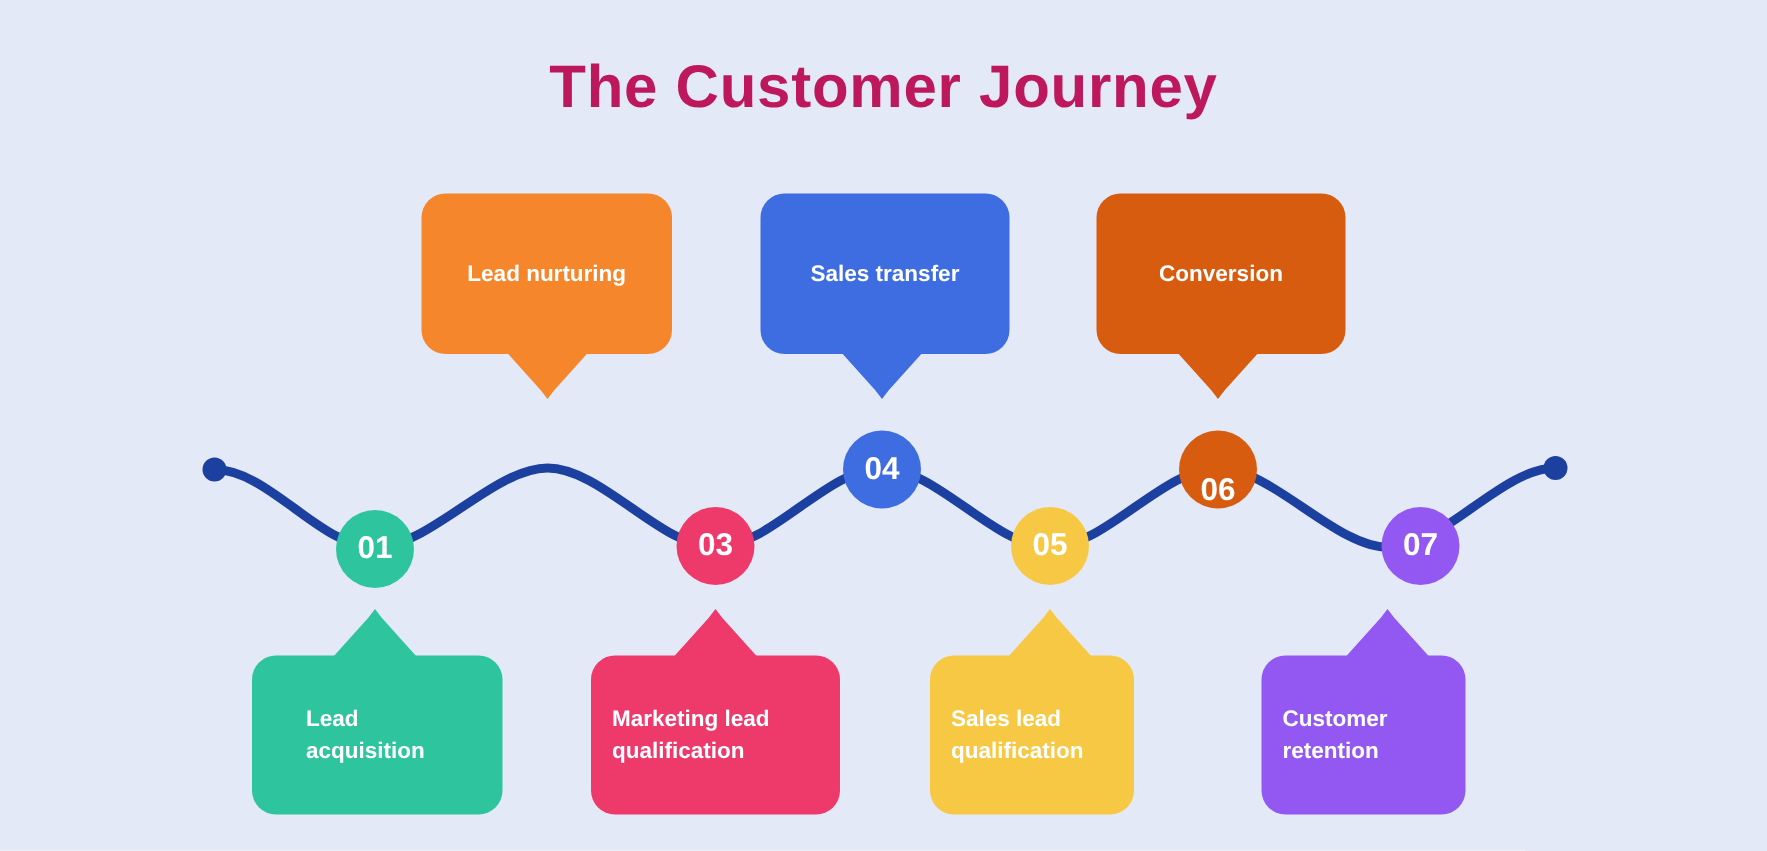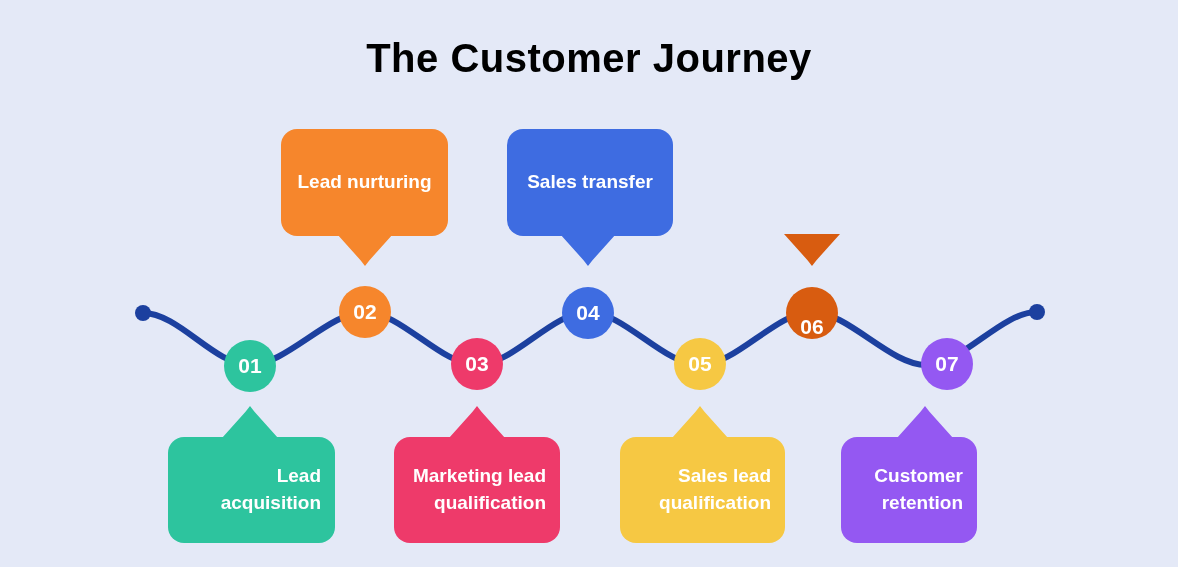--- a/index.html
+++ b/index.html
@@ -31,23 +31,23 @@
     z-index: 1;
   }
 
   .bubble {
     position: absolute;
     z-index: 2;
     border-radius: 16px;
     display: flex;
     align-items: center;
     justify-content: center;
-    text-align: right;
+    text-align: left;
     color: #ffffff;
-    font-size: 19px;
+    font-size: 15px;
     font-weight: 600;
     line-height: 1.4;
     padding: 8px 14px;
   }
 
   .tail {
     position: absolute;
     z-index: 2;
     width: 56px;
     height: 32px;
@@ -75,40 +75,40 @@
   .bubble-4 { left: 507px; top: 129px; width: 166px; height: 107px; }
   .tail-4   { left: 560px; top: 234px; }
   .bubble-6 { left: 731px; top: 129px; width: 166px; height: 107px; }
   .tail-6   { left: 784px; top: 234px; }
 
   
   .bubble-1 { left: 168px; top: 437px; width: 167px; height: 106px; padding-left: 36px; }
   .tail-1   { left: 222px; top: 406px; }
   .bubble-3 { left: 394px; top: 437px; width: 166px; height: 106px; }
   .tail-3   { left: 449px; top: 406px; }
-  .bubble-5 { left: 620px; top: 437px; width: 165px; height: 106px; }
+  .bubble-5 { left: 620px; top: 437px; width: 136px; height: 106px; }
   .tail-5   { left: 672px; top: 406px; }
   .bubble-7 { left: 841px; top: 437px; width: 136px; height: 106px; }
   .tail-7   { left: 897px; top: 406px; }
 
   
   .circle-1 { left: 224px; top: 340px; }
   .circle-2 { left: 339px; top: 286px; }
   .circle-3 { left: 451px; top: 338px; }
   .circle-4 { left: 562px; top: 287px; }
   .circle-5 { left: 674px; top: 338px; }
   .circle-6 { left: 786px; top: 287px; align-items: flex-end; }
   .circle-7 { left: 921px; top: 338px; }
 </style>
 </head>
 <body>
 
 <div class="canvas" style="background-color: rgb(228, 233, 247);">
 
-  <h1 class="title" style="color: #000000;">The Customer Journey</h1>
+  <h1 class="title" style="color: #be185d;">The Customer Journey</h1>
 
   <svg class="wave" width="1178" height="567" viewBox="0 0 1178 567">
     <path d="M 143 313
              C 179 313 214 365 250 365
              S 329 312 365 312
              S 441 365 477 365
              S 552 312 588 312
              S 664 365 700 365
              S 776 312 812 312
              S 890 365 926 365
@@ -122,23 +122,20 @@
   </div>
   <div class="tail up tail-1" style="background-color: rgb(45, 196, 158);"></div>
   <div class="step-circle circle-1" style="background-color: rgb(45, 196, 158);">
     <span>01</span>
   </div>
 
   <div class="bubble bubble-2" style="background-color: rgb(246, 134, 44);">
     <span>Lead nurturing</span>
   </div>
   <div class="tail down tail-2" style="background-color: rgb(246, 134, 44);"></div>
-  <div class="step-circle circle-2" style="background-color: rgb(246, 134, 44);">
-    <span>02</span>
-  </div>
 
   <div class="bubble bubble-3" style="background-color: rgb(238, 58, 106);">
     <span>Marketing lead qualification</span>
   </div>
   <div class="tail up tail-3" style="background-color: rgb(238, 58, 106);"></div>
   <div class="step-circle circle-3" style="background-color: rgb(238, 58, 106);">
     <span>03</span>
   </div>
 
   <div class="bubble bubble-4" style="background-color: rgb(62, 108, 225);">
@@ -150,20 +147,23 @@
   </div>
 
   <div class="bubble bubble-5" style="background-color: rgb(246, 200, 67);">
     <span>Sales lead qualification</span>
   </div>
   <div class="tail up tail-5" style="background-color: rgb(246, 200, 67);"></div>
   <div class="step-circle circle-5" style="background-color: rgb(246, 200, 67);">
     <span>05</span>
   </div>
 
+  <div class="bubble bubble-6" style="background-color: rgb(216, 92, 16);">
+    <span>Conversion</span>
+  </div>
   <div class="tail down tail-6" style="background-color: rgb(216, 92, 16);"></div>
   <div class="step-circle circle-6" style="background-color: rgb(216, 92, 16);">
     <span>06</span>
   </div>
 
   <div class="bubble bubble-7" style="background-color: rgb(148, 88, 242);">
     <span>Customer retention</span>
   </div>
   <div class="tail up tail-7" style="background-color: rgb(148, 88, 242);"></div>
   <div class="step-circle circle-7" style="background-color: rgb(148, 88, 242);">

